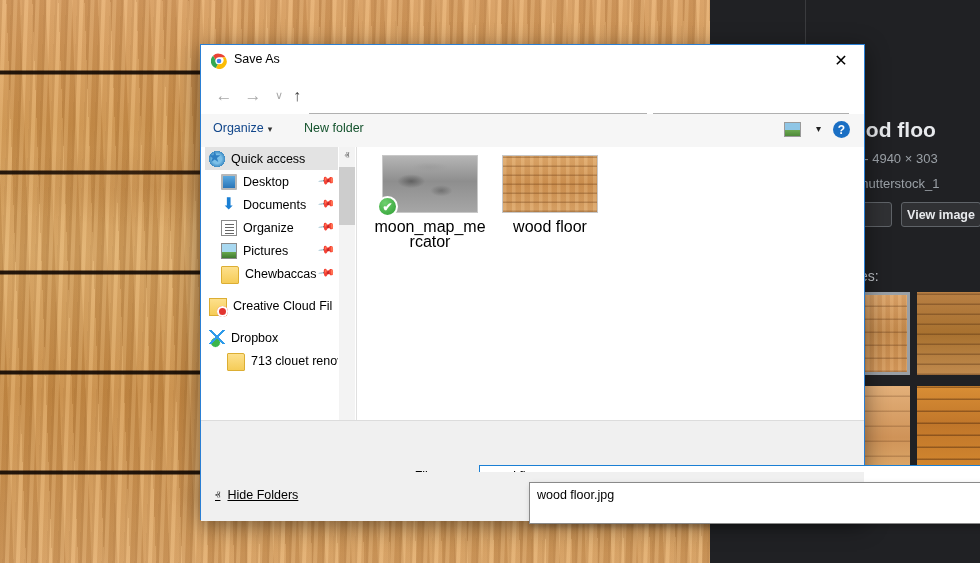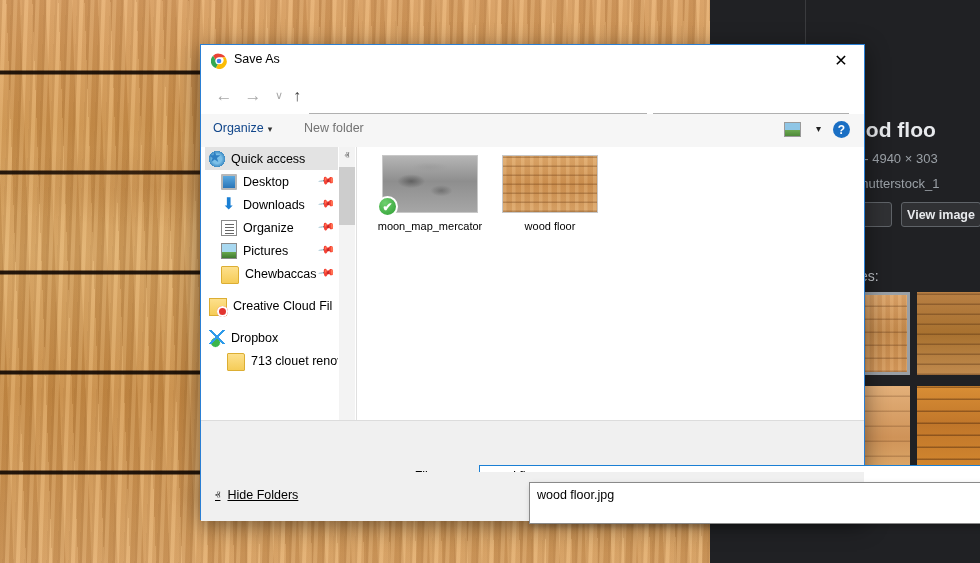--- a/index.html
+++ b/index.html
@@ -272,21 +272,21 @@
   #organize-btn {
     position: absolute;
     left: 12px; top: 7px;
     font-size: 12.5px; color: #11468a;
     white-space: nowrap;
   }
   #organize-caret { font-size: 9px; margin-left: 4px; color: #333; }
   #newfolder-btn {
     position: absolute;
     left: 103px; top: 7px;
-    font-size: 12.5px; color: #737373;
+    font-size: 12.5px; color: #14532d;
     white-space: nowrap;
   }
   #view-icon {
     position: absolute;
     right: 63px; top: 8px;
     width: 17px; height: 15px;
     border: 1px solid #9a9a9a;
     background: linear-gradient(180deg,#8fc6e6 0%, #8fc6e6 55%, #6aa84f 56%, #4f8a3a 100%);
     box-sizing: border-box;
   }
@@ -477,21 +477,21 @@
     border: 2px solid #fff;
     box-sizing: border-box;
     color: #fff;
     font-size: 12px;
     font-weight: bold;
     display: flex; align-items: center; justify-content: center;
     line-height: 1;
   }
   .file-label {
     margin-top: 6px;
-    font-size: 11px;
+    font-size: 16px;
     color: #000;
     line-height: 15px;
     word-break: break-all;
   }
 
   
   #formarea {
     position: absolute;
     left: 0; top: 375px;
     width: 100%; height: 100px;
@@ -666,21 +666,21 @@
           <span class="ic ic-star"></span>
           <span class="lbl">Quick access</span>
         </div>
         <div class="side-item indent1">
           <span class="ic ic-desktop"></span>
           <span class="lbl">Desktop</span>
           <span class="pin">📌</span>
         </div>
         <div class="side-item indent1">
           <span class="ic ic-down"></span>
-          <span class="lbl">Downloads</span>
+          <span class="lbl">Documents</span>
           <span class="pin">📌</span>
         </div>
         <div class="side-item indent1">
           <span class="ic ic-doc"></span>
           <span class="lbl">Organize</span>
           <span class="pin">📌</span>
         </div>
         <div class="side-item indent1">
           <span class="ic ic-pic"></span>
           <span class="lbl">Pictures</span>

